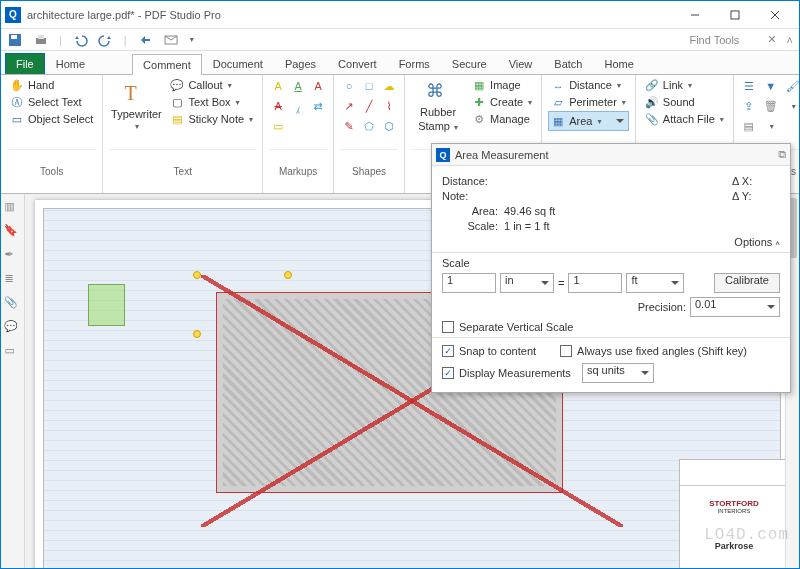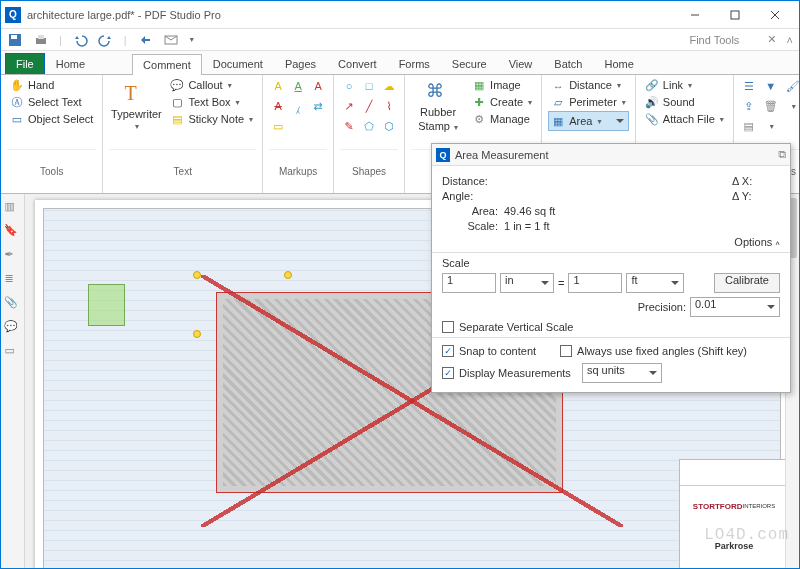--- a/index.html
+++ b/index.html
@@ -45,21 +45,21 @@
 .bp-inner::before{content:"";position:absolute;inset:6px;background:
  repeating-linear-gradient(45deg,#bbb,#bbb 3px,#d0d0d0 3px,#d0d0d0 7px);}
 .diag{position:absolute;left:22%;top:18%;width:56%;height:60%;pointer-events:none;}
 .diag::before,.diag::after{content:"";position:absolute;inset:0;}
 .diag::before{background:linear-gradient(to bottom right,transparent 49.5%,rgba(200,40,40,.8) 49.5%,rgba(200,40,40,.8) 50.5%,transparent 50.5%);}
 .diag::after{background:linear-gradient(to top right,transparent 49.5%,rgba(200,40,40,.8) 49.5%,rgba(200,40,40,.8) 50.5%,transparent 50.5%);}
 .green{position:absolute;left:7%;top:20%;width:5%;height:10%;background:rgba(150,220,100,.5);border:1px solid #7a5;}
 .dot{position:absolute;width:8px;height:8px;border-radius:50%;background:#ffd54a;border:1px solid #c9a800;}
 .legend{position:absolute;right:0;bottom:0;width:110px;height:160px;background:#fff;border:1px solid #bbb;}
 .legend .lrow{height:26px;border-bottom:1px solid #ccc;display:flex;align-items:center;justify-content:center;font-size:7px;color:#555;}
-.legend .logo1{height:40px;display:flex;align-items:center;justify-content:center;}
+.legend .logo1{height:40px;display:flex;flex-direction:column;align-items:center;justify-content:center;}
 .brand1{color:#9c1b30;font-weight:bold;font-size:8px;}
 .brand2{color:#333;font-weight:bold;font-size:9px;}
 .scrollv{position:absolute;right:0;top:0;bottom:0;width:14px;background:#f4f4f4;border-left:1px solid #ddd;}
 .scrollv .thumb{position:absolute;left:2px;right:2px;top:4px;height:60px;background:#ccc;border-radius:2px;}
 .panel{position:absolute;left:430px;top:142px;width:360px;background:#fff;border:1px solid #aaa;box-shadow:2px 2px 6px rgba(0,0,0,.25);}
 .panel .phdr{height:22px;display:flex;align-items:center;padding:0 4px;border-bottom:1px solid #ddd;background:#f7f7f7;}
 .panel .phdr .pl{width:14px;height:14px;background:#0061c2;color:#fff;font-size:9px;font-weight:bold;display:flex;align-items:center;justify-content:center;margin-right:5px;}
 .panel .phdr .ptitle{flex:1;color:#444;}
 .panel .pbody{padding:6px 10px;}
 .prow{display:flex;align-items:center;margin:3px 0;}
@@ -379,21 +379,21 @@
     <div class="ptitle">Area Measurement</div>
     <div style="color:#888">⧉</div>
   </div>
   <div class="pbody">
     <div class="prow">
         <span class="plab">Distance:</span>
         <span class="pval"></span>
         <span class="pdelta">Δ X:</span>
       </div>
     <div class="prow">
-        <span class="plab">Angle:</span>
+        <span class="plab">Note:</span>
         <span class="pval"></span>
         <span class="pdelta">Δ Y:</span>
       </div>
     <div class="prow">
         <span class="plab" style="text-align:right;padding-right:6px">Area:</span>
         <span class="pval">49.46 sq ft</span>
       </div>
     <div class="prow">
         <span class="plab" style="text-align:right;padding-right:6px">Scale:</span>
         <span class="pval">1 in = 1 ft</span>
@@ -425,18 +425,18 @@
           <span>Snap to content</span>
         </div>
       <div class="chk">
           <div class="cbox"></div>
           <span>Always use fixed angles (Shift key)</span>
         </div>
     </div>
     <div class="chk">
       <div class="cbox">✓</div>
         <span>Display Measurements</span>
-      <div class="sel" style="width:80px;margin-left:6px">sq units</div>
+      <div class="sel" style="width:72px;margin-left:6px">sq units</div>
     </div>
   </div>
 </div>
 
 <div class="watermark">LO4D.com</div>
 
 </body></html>

